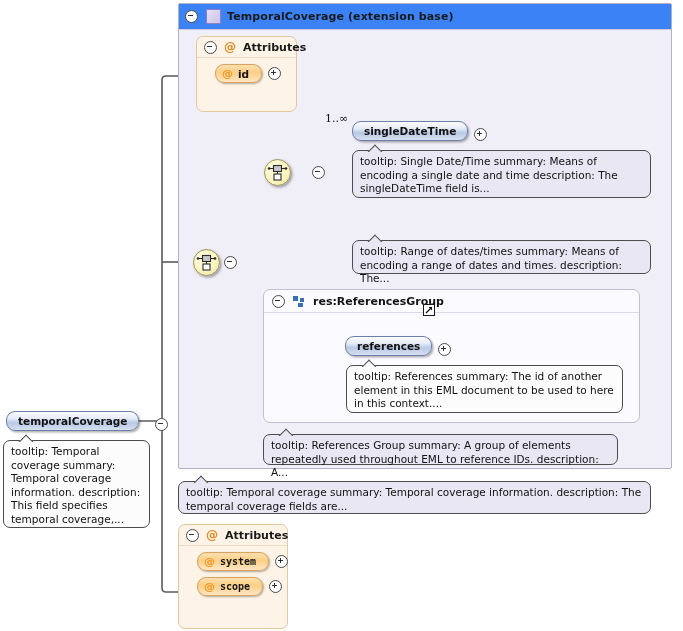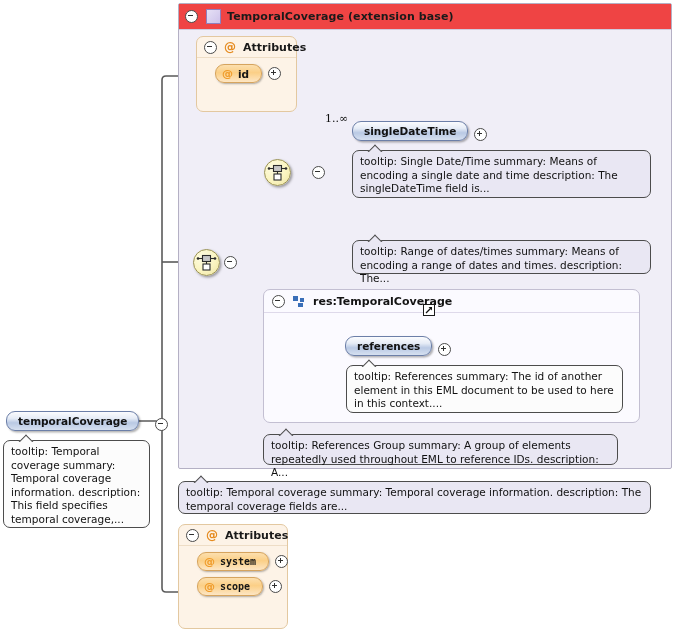--- a/index.html
+++ b/index.html
@@ -37,21 +37,21 @@
     background: #f0eef7;
     border: 1px solid #b4b0c4;
     border-radius: 2px;
     box-sizing: border-box;
   }
   .type-header {
     position: absolute;
     left: 0; top: 0;
     width: 100%;
     height: 26px;
-    background: #ef4444;
+    background: #3b82f6;
     border-bottom: 1px solid #cfcbdd;
     box-sizing: border-box;
     display: flex;
     align-items: center;
     padding-left: 6px;
   }
   .type-title {
     font-size: 11px;
     font-weight: bold;
     color: #1a1a1a;
@@ -404,21 +404,21 @@
 
   
   <div class="group-box" style="left:263px; top:289px; width:377px; height:134px;">
     <div class="group-head">
       <span class="pm"></span>
       <span class="grp-icon">
         <i class="a"></i>
           <i class="b"></i>
           <i class="c"></i>
       </span>
-      <span class="group-title">res:TemporalCoverage</span>
+      <span class="group-title">res:ReferencesGroup</span>
     </div>
     <div class="goto-icon" style="left:159px; top:14px;">
       <svg width="10" height="10" viewBox="0 0 10 10">
         <path d="M 2 8 L 7.5 2.5" stroke="#111" stroke-width="1.3" fill="none"></path>
         <path d="M 4.5 2 L 8 2 L 8 5.5 Z" fill="#111"></path>
       </svg>
     </div>
   </div>
 
   

